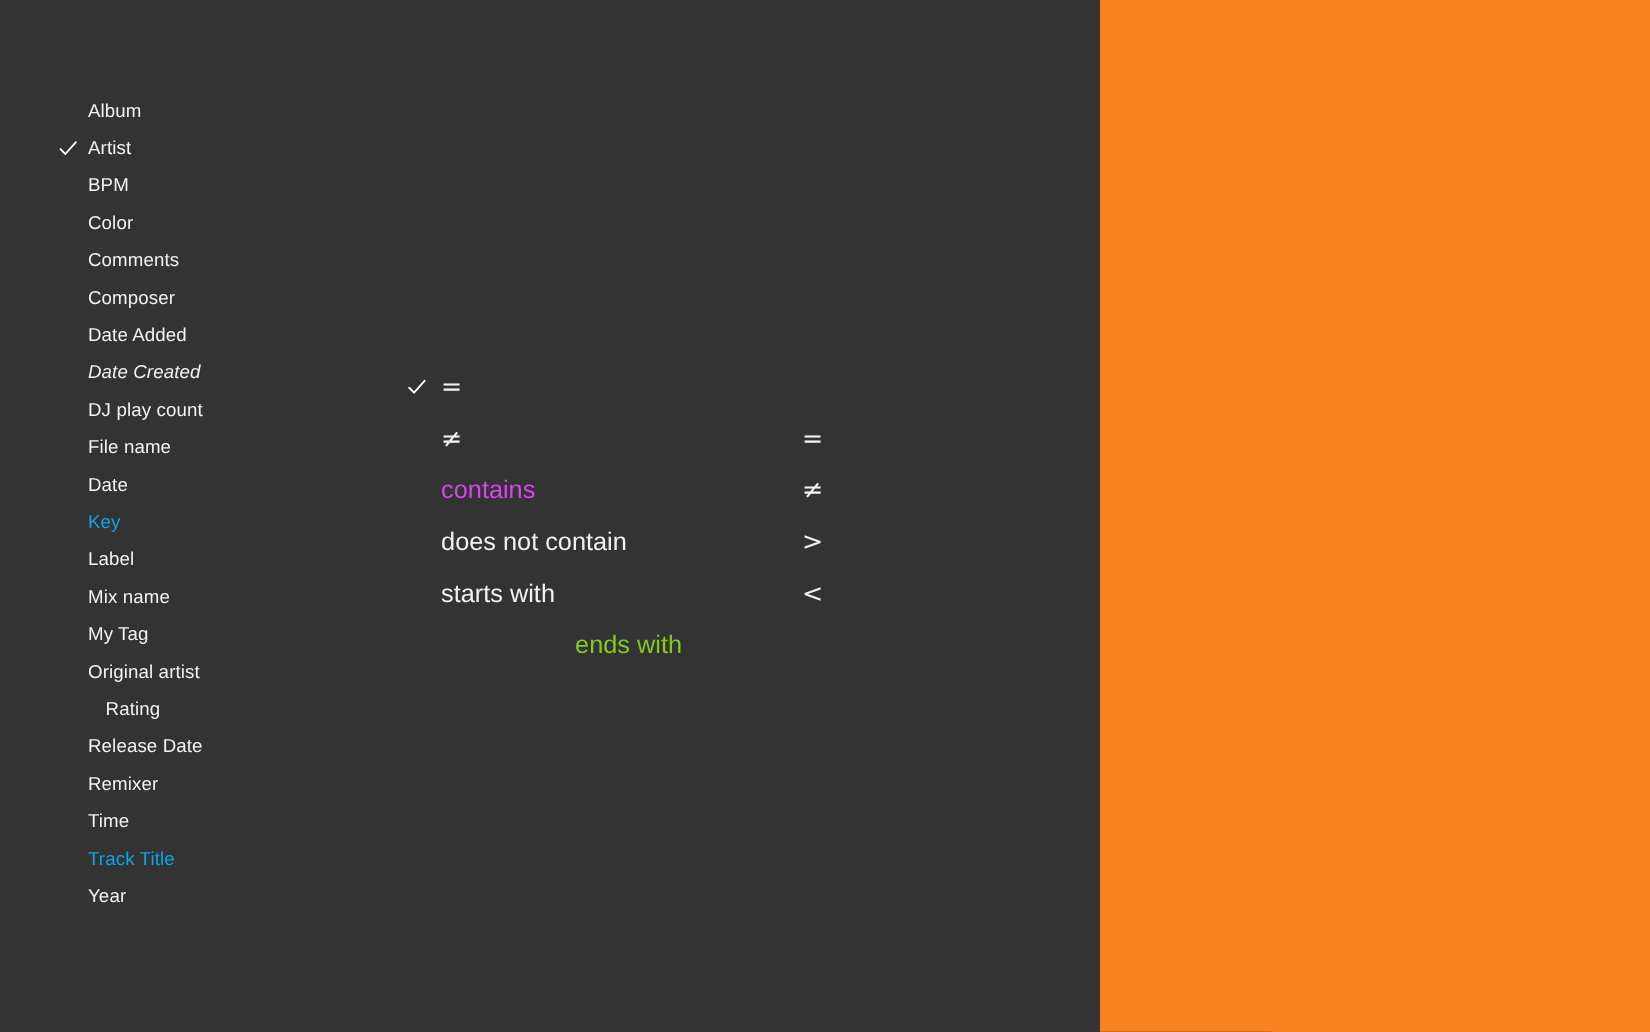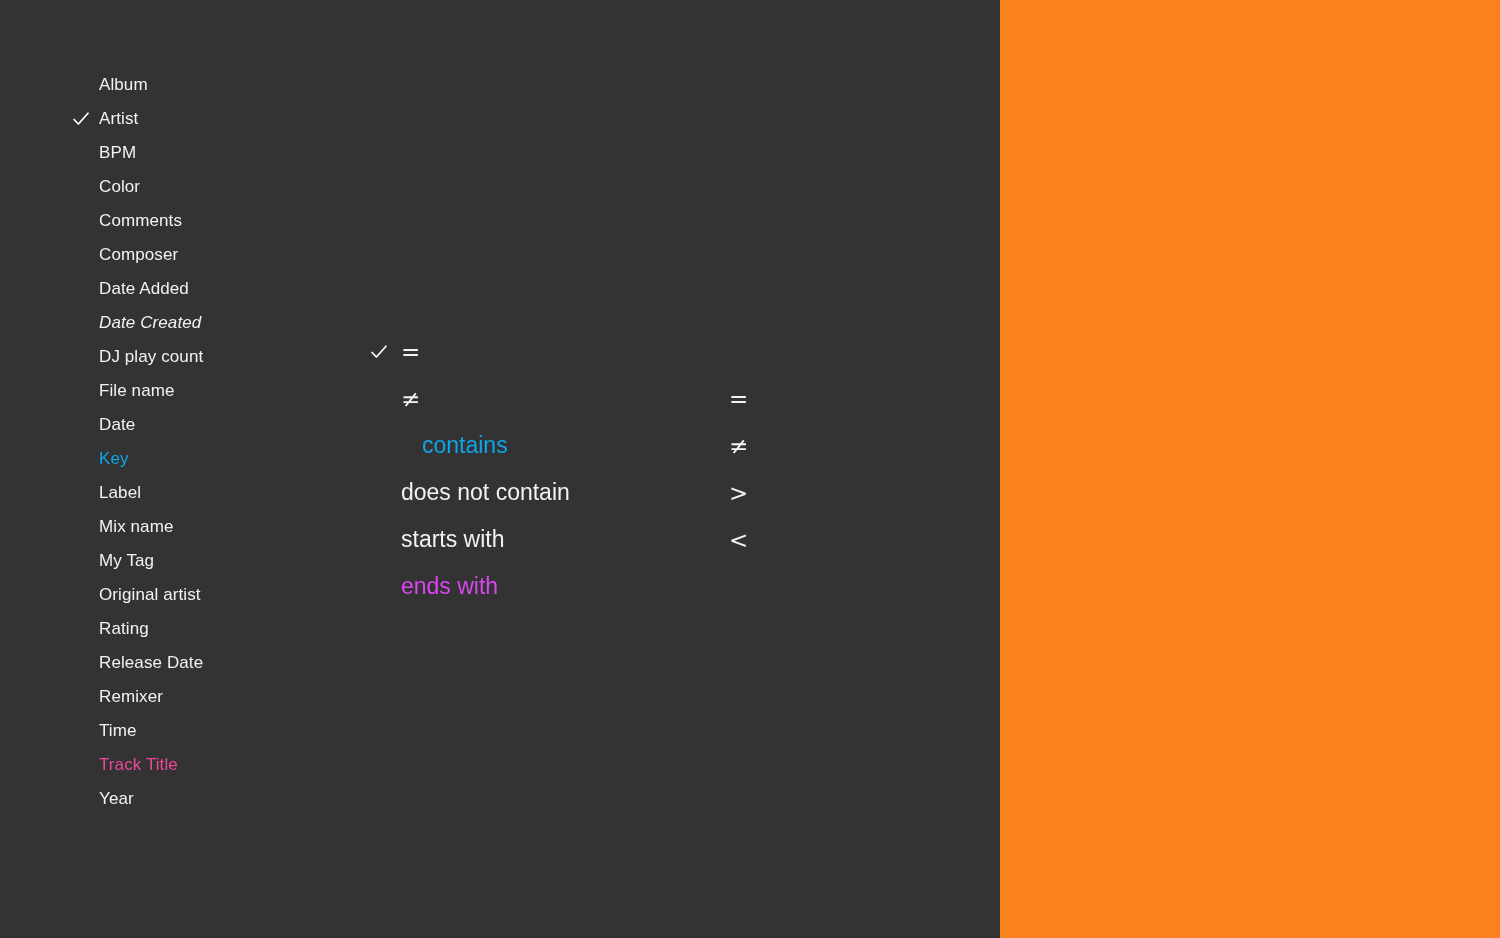--- a/index.html
+++ b/index.html
@@ -66,23 +66,22 @@
   }
 
   .item-label {
     flex: 0 0 auto;
     display: block;
   }
 
   
   #menu-fields {
     left: 0px;
-    top: 68px;
+    top: 84px;
     width: 260px;
-    padding-left: 19px;
   }
   #menu-fields .menu-item {
     height: 34px;
     padding-left: 80px;
     font-size: 17px;
     letter-spacing: 0.1px;
   }
   #menu-fields .check-slot {
     width: 20px;
     margin-right: 8px;
@@ -257,21 +256,21 @@
         <span class="item-label">My Tag</span>
       </div>
       <div class="menu-item" style="color: rgb(242, 242, 242);">
         <span class="check-slot empty" style="color: rgb(255, 255, 255);">
           <svg width="20" height="20" viewBox="0 0 20 20" aria-hidden="true">
             <path d="M3 10.5 L7.4 15 L17 4.2" fill="none" stroke="currentColor" stroke-width="1.7" stroke-linecap="round" stroke-linejoin="round"></path>
           </svg>
         </span>
         <span class="item-label">Original artist</span>
       </div>
-      <div class="menu-item" style="color: rgb(242, 242, 242);">
+      <div class="menu-item" style="color: rgb(242, 242, 242); margin-left: 16px;">
         <span class="check-slot empty" style="color: rgb(255, 255, 255);">
           <svg width="20" height="20" viewBox="0 0 20 20" aria-hidden="true">
             <path d="M3 10.5 L7.4 15 L17 4.2" fill="none" stroke="currentColor" stroke-width="1.7" stroke-linecap="round" stroke-linejoin="round"></path>
           </svg>
         </span>
         <span class="item-label">Rating</span>
       </div>
       <div class="menu-item" style="color: rgb(242, 242, 242);">
         <span class="check-slot empty" style="color: rgb(255, 255, 255);">
           <svg width="20" height="20" viewBox="0 0 20 20" aria-hidden="true">
@@ -289,21 +288,21 @@
         <span class="item-label">Remixer</span>
       </div>
       <div class="menu-item" style="color: rgb(242, 242, 242); text-align: right;">
         <span class="check-slot empty" style="color: rgb(255, 255, 255);">
           <svg width="20" height="20" viewBox="0 0 20 20" aria-hidden="true">
             <path d="M3 10.5 L7.4 15 L17 4.2" fill="none" stroke="currentColor" stroke-width="1.7" stroke-linecap="round" stroke-linejoin="round"></path>
           </svg>
         </span>
         <span class="item-label">Time</span>
       </div>
-      <div class="menu-item" style="color: #ec4899; text-align: center;">
+      <div class="menu-item" style="color: #0ea5e9; text-align: center;">
         <span class="check-slot empty" style="color: rgb(255, 255, 255);">
           <svg width="20" height="20" viewBox="0 0 20 20" aria-hidden="true">
             <path d="M3 10.5 L7.4 15 L17 4.2" fill="none" stroke="currentColor" stroke-width="1.7" stroke-linecap="round" stroke-linejoin="round"></path>
           </svg>
         </span>
         <span class="item-label">Track Title</span>
       </div>
       <div class="menu-item" style="color: rgb(242, 242, 242);">
         <span class="check-slot empty" style="color: rgb(255, 255, 255);">
           <svg width="20" height="20" viewBox="0 0 20 20" aria-hidden="true">
@@ -324,21 +323,21 @@
         <span class="item-label sym">=</span>
       </div>
       <div class="menu-item" style="color: rgb(242, 242, 242);">
         <span class="check-slot empty" style="color: rgb(255, 255, 255);">
           <svg width="20" height="20" viewBox="0 0 20 20" aria-hidden="true">
             <path d="M3 10.5 L7.4 15 L17 4.2" fill="none" stroke="currentColor" stroke-width="1.7" stroke-linecap="round" stroke-linejoin="round"></path>
           </svg>
         </span>
         <span class="item-label sym">≠</span>
       </div>
-      <div class="menu-item" style="color: #0ea5e9; gap: 21px;">
+      <div class="menu-item" style="color: #d946ef;">
         <span class="check-slot empty" style="color: rgb(255, 255, 255);">
           <svg width="20" height="20" viewBox="0 0 20 20" aria-hidden="true">
             <path d="M3 10.5 L7.4 15 L17 4.2" fill="none" stroke="currentColor" stroke-width="1.7" stroke-linecap="round" stroke-linejoin="round"></path>
           </svg>
         </span>
         <span class="item-label">contains</span>
       </div>
       <div class="menu-item" style="color: rgb(242, 242, 242);">
         <span class="check-slot empty" style="color: rgb(255, 255, 255);">
           <svg width="20" height="20" viewBox="0 0 20 20" aria-hidden="true">
@@ -348,21 +347,21 @@
         <span class="item-label">does not contain</span>
       </div>
       <div class="menu-item" style="color: rgb(242, 242, 242);">
         <span class="check-slot empty" style="color: rgb(255, 255, 255);">
           <svg width="20" height="20" viewBox="0 0 20 20" aria-hidden="true">
             <path d="M3 10.5 L7.4 15 L17 4.2" fill="none" stroke="currentColor" stroke-width="1.7" stroke-linecap="round" stroke-linejoin="round"></path>
           </svg>
         </span>
         <span class="item-label">starts with</span>
       </div>
-      <div class="menu-item" style="color: #d946ef;">
+      <div class="menu-item" style="color: #84cc16; justify-content: flex-end;">
         <span class="check-slot empty" style="color: rgb(255, 255, 255);">
           <svg width="20" height="20" viewBox="0 0 20 20" aria-hidden="true">
             <path d="M3 10.5 L7.4 15 L17 4.2" fill="none" stroke="currentColor" stroke-width="1.7" stroke-linecap="round" stroke-linejoin="round"></path>
           </svg>
         </span>
         <span class="item-label">ends with</span>
       </div>
     </div>
 
   <div class="menu" id="menu-range">

